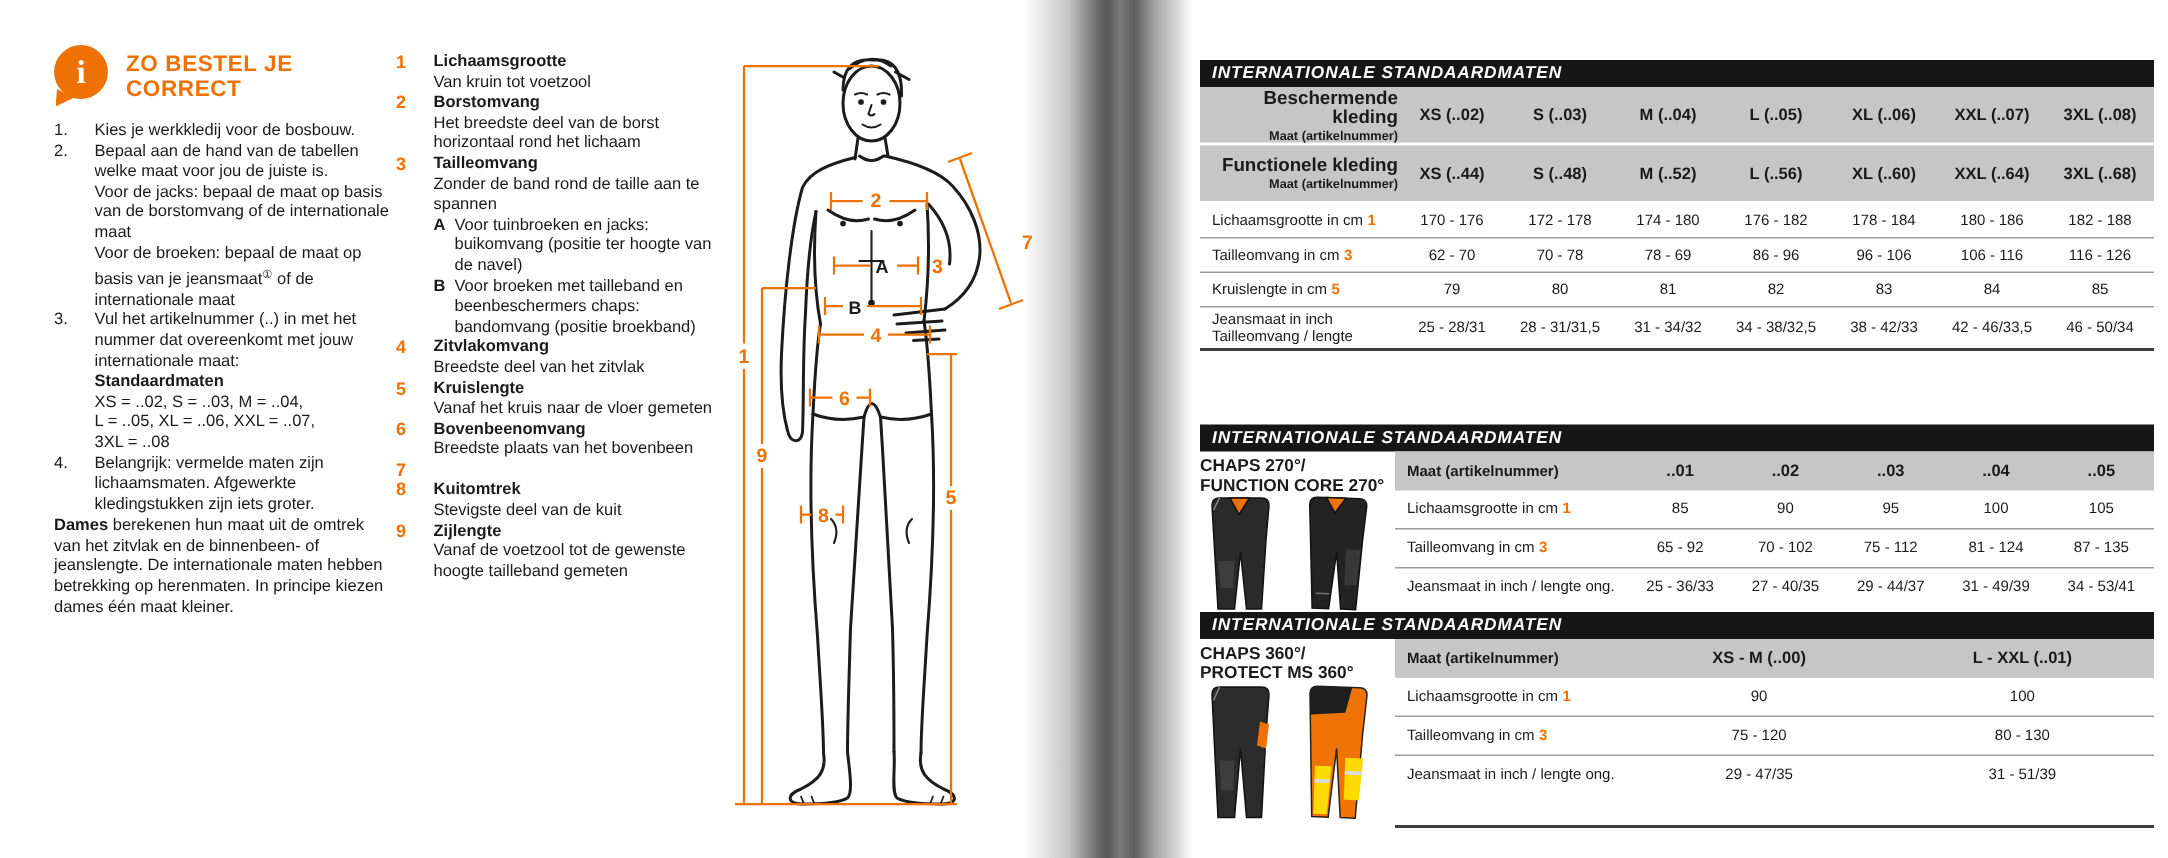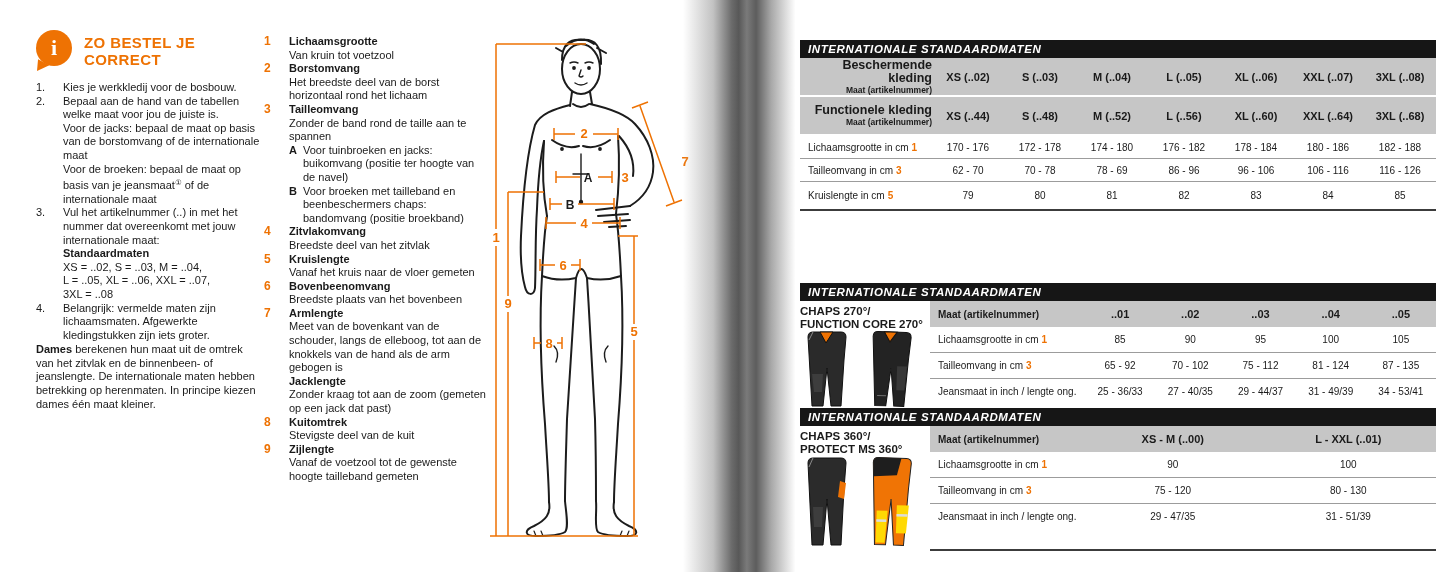--- a/index.html
+++ b/index.html
@@ -173,26 +173,20 @@
   </div>
   <div class="g-item">
     <div class="g-num">6</div>
     <div class="g-body">
         <div class="g-term">Bovenbeenomvang</div>
       <div>Breedste plaats van het bovenbeen</div>
       </div>
   </div>
   <div class="g-item">
     <div class="g-num">7</div>
-    <div class="g-body">
-        <div class="g-term">Armlengte</div>
-      <div>Meet van de bovenkant van de schouder, langs de elleboog, tot aan de knokkels van de hand als de arm gebogen is</div>
-      <div class="g-term">Jacklengte</div>
-      <div>Zonder kraag tot aan de zoom (gemeten op een jack dat past)</div>
-      </div>
   </div>
   <div class="g-item">
     <div class="g-num">8</div>
     <div class="g-body">
         <div class="g-term">Kuitomtrek</div>
       <div>Stevigste deel van de kuit</div>
       </div>
   </div>
   <div class="g-item">
     <div class="g-num">9</div>
@@ -321,20 +315,33 @@
     <div class="grid8 brow">
       <div class="rlabel"><span>Kruislengte in cm</span><span class="onum">5</span></div>
       <div class="bcell">79</div>
       <div class="bcell">80</div>
       <div class="bcell">81</div>
       <div class="bcell">82</div>
       <div class="bcell">83</div>
       <div class="bcell">84</div>
       <div class="bcell">85</div>
     </div>
+    <div class="grid8 brow">
+      <div class="rlabel">
+          <div>Jeansmaat in inch</div>
+          <div>Tailleomvang / lengte</div>
+        </div>
+      <div class="bcell">25 - 28/31</div>
+      <div class="bcell">28 - 31/31,5</div>
+      <div class="bcell">31 - 34/32</div>
+      <div class="bcell">34 - 38/32,5</div>
+      <div class="bcell">38 - 42/33</div>
+      <div class="bcell">42 - 46/33,5</div>
+      <div class="bcell">46 - 50/34</div>
+    </div>
   </div>
 </div>
 
 <div class="t2">
   <div class="bar">INTERNATIONALE STANDAARDMATEN</div>
   <div class="prodwrap">
     <div class="prodcol">
       <div class="prod-name">
         <div>CHAPS 270°/</div>
         <div>FUNCTION CORE 270°</div>

